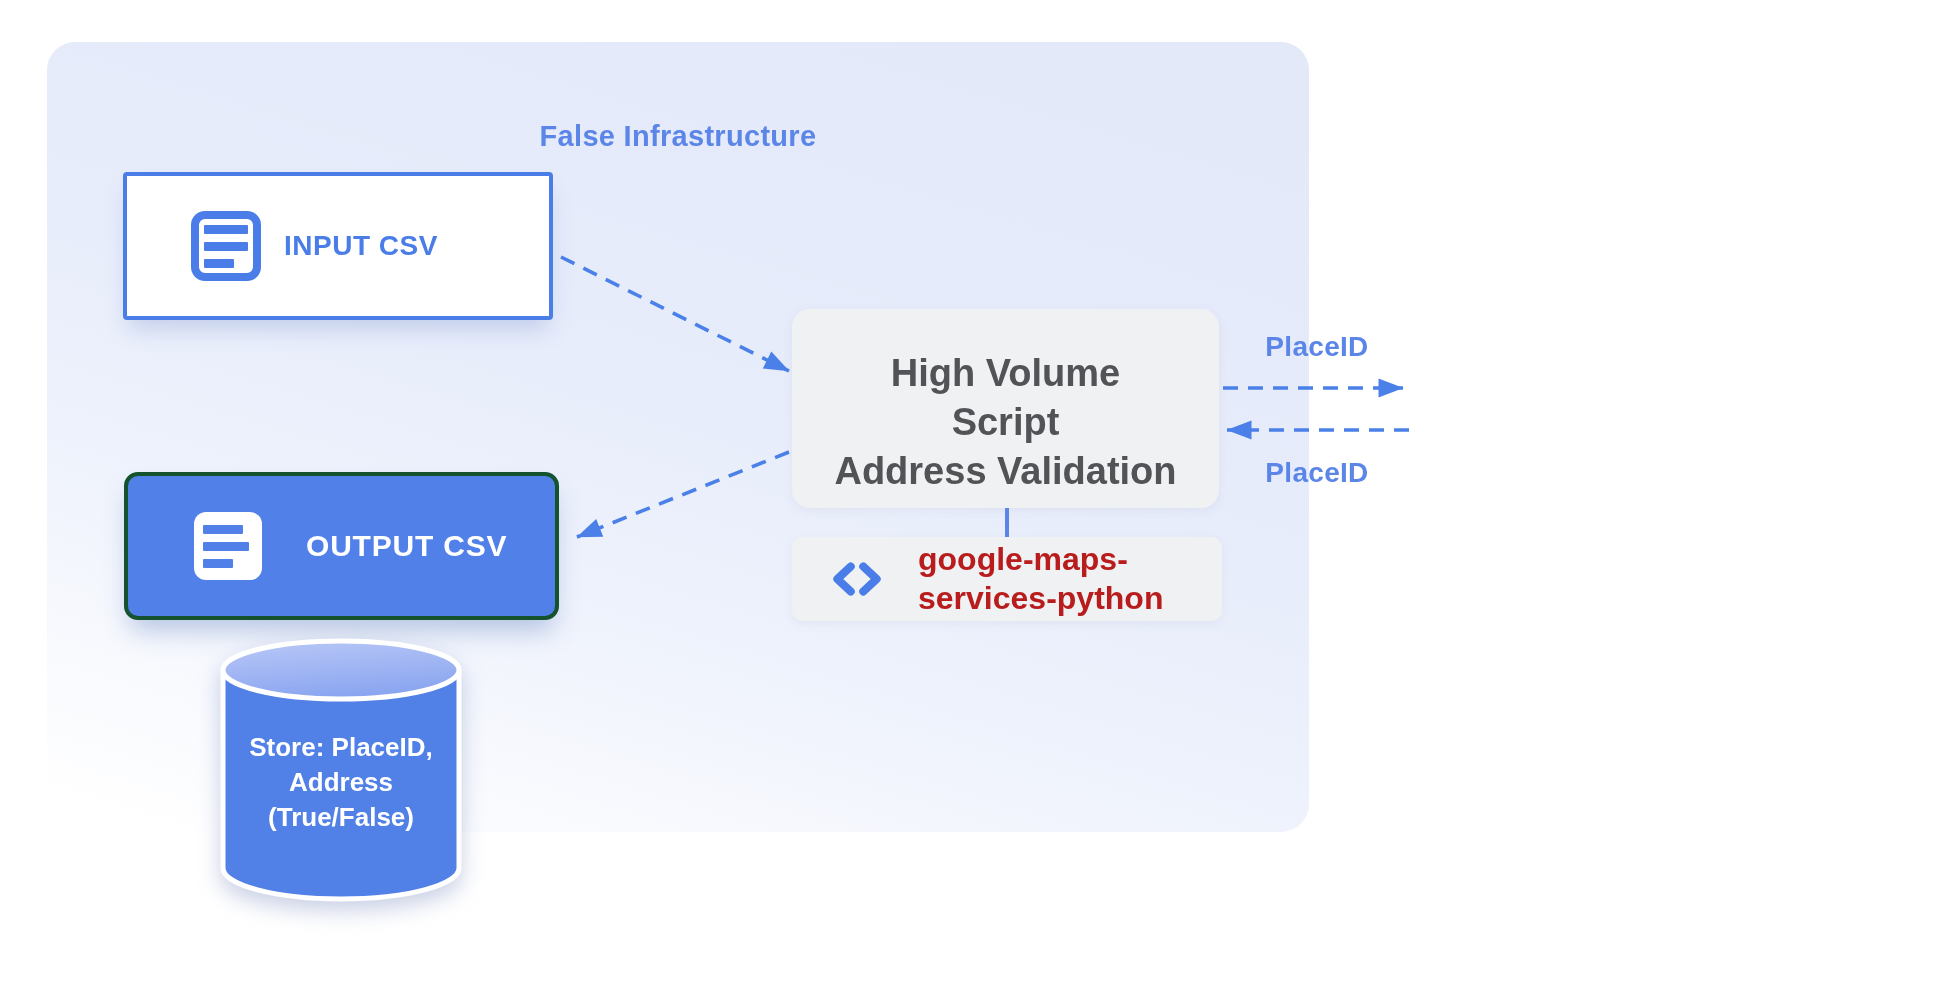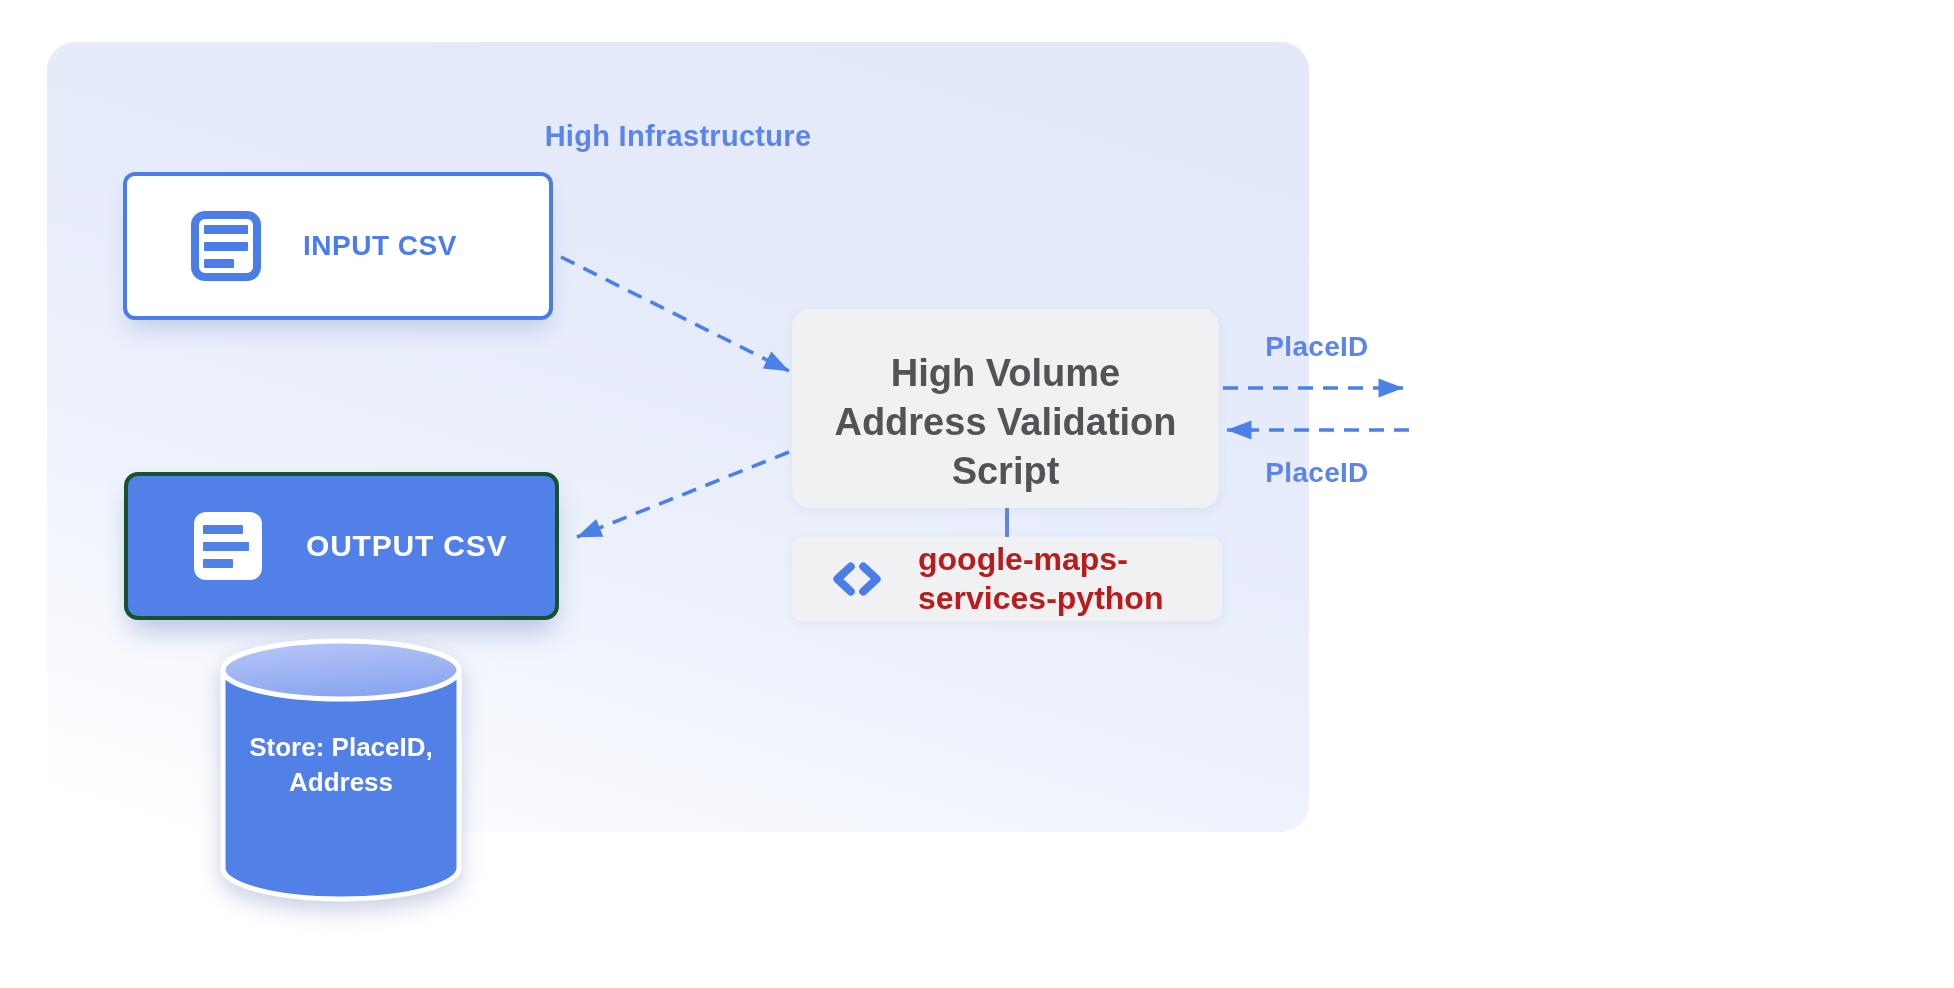--- a/index.html
+++ b/index.html
@@ -20,21 +20,21 @@
   svg.edges{position:absolute;left:0;top:0;width:1954px;height:988px;pointer-events:none;}
   .edge-label{
     position:absolute;transform:translateX(-50%);font-size:28px;font-weight:bold;
     color:#5b86e8;letter-spacing:.3px;white-space:nowrap;
   }
   
   .node{position:absolute;display:flex;align-items:center;box-sizing:border-box;}
   
   .input-csv{
     left:123px;top:172px;width:430px;height:148px;background:#ffffff;
-    border:4px solid #4a7de8;border-radius:12px;padding-left:64px;gap:42px;
+    border:4px solid #4a7de8;border-radius:4px;padding-left:64px;gap:23px;
     box-shadow:0 14px 22px -6px rgba(66,103,178,.25);
   }
   .input-csv .label{font-size:28px;font-weight:bold;color:#4a7de8;letter-spacing:.5px;}
   .doc-icon-outline{
     width:70px;height:70px;box-sizing:border-box;border:8px solid #4a7de8;border-radius:14px;
     display:flex;flex-direction:column;justify-content:center;align-items:flex-start;
     gap:8px;padding-left:5px;background:#fff;flex:none;
   }
   .doc-icon-outline i{display:block;height:9px;border-radius:1px;background:#4a7de8;}
   .doc-icon-outline i:nth-child(1){width:44px;}
@@ -83,21 +83,21 @@
   }
   .api-box .label{font-size:33px;font-weight:bold;color:#55565a;}
   .maps-pin{flex:none;width:60px;height:84px;}
 </style>
 </head>
 <body>
 
 <div class="canvas">
 
   <div class="infra">
-    <div class="infra-label">High Infrastructure</div>
+    <div class="infra-label">False Infrastructure</div>
   </div>
 
   <svg class="edges" viewBox="0 0 1954 988">
     <defs>
       <marker id="arr" markerUnits="userSpaceOnUse" markerWidth="28" markerHeight="22" refX="25" refY="10" orient="auto">
         <path d="M0.5,0.5 L25.5,10 L0.5,19.5 Z" fill="#4a80e8"></path>
       </marker>
     </defs>
     <g stroke="#4a80e8" stroke-width="3.6" fill="none" stroke-dasharray="15 10">
       <path d="M 561 257 L 789 371" marker-end="url(#arr)"></path>
@@ -133,28 +133,29 @@
           <stop offset="0" stop-color="#bac8f7"></stop>
           <stop offset="1" stop-color="#8ba6f0"></stop>
         </linearGradient>
       </defs>
       <path d="M 5 32 L 5 230 A 118 31 0 0 0 241 230 L 241 32" fill="#5180e6" stroke="#ffffff" stroke-width="5"></path>
       <ellipse cx="123" cy="32" rx="118" ry="29" fill="url(#topGrad)" stroke="#ffffff" stroke-width="5"></ellipse>
     </svg>
     <div class="store-text">
       <div>Store: PlaceID,</div>
       <div>Address</div>
+      <div>(True/False)</div>
     </div>
   </div>
 
   <div class="node script-box">
     <div class="lines">
       <div>High Volume</div>
+      <div>Script</div>
       <div>Address Validation</div>
-      <div>Script</div>
     </div>
   </div>
 
   <div class="node lib-box">
     <svg class="code-icon" viewBox="0 0 56 40">
       <g fill="none" stroke="#4a7de8" stroke-width="9" stroke-linecap="round" stroke-linejoin="round">
         <polyline points="21,6 6,20 21,34"></polyline>
         <polyline points="35,6 50,20 35,34"></polyline>
       </g>
     </svg>

